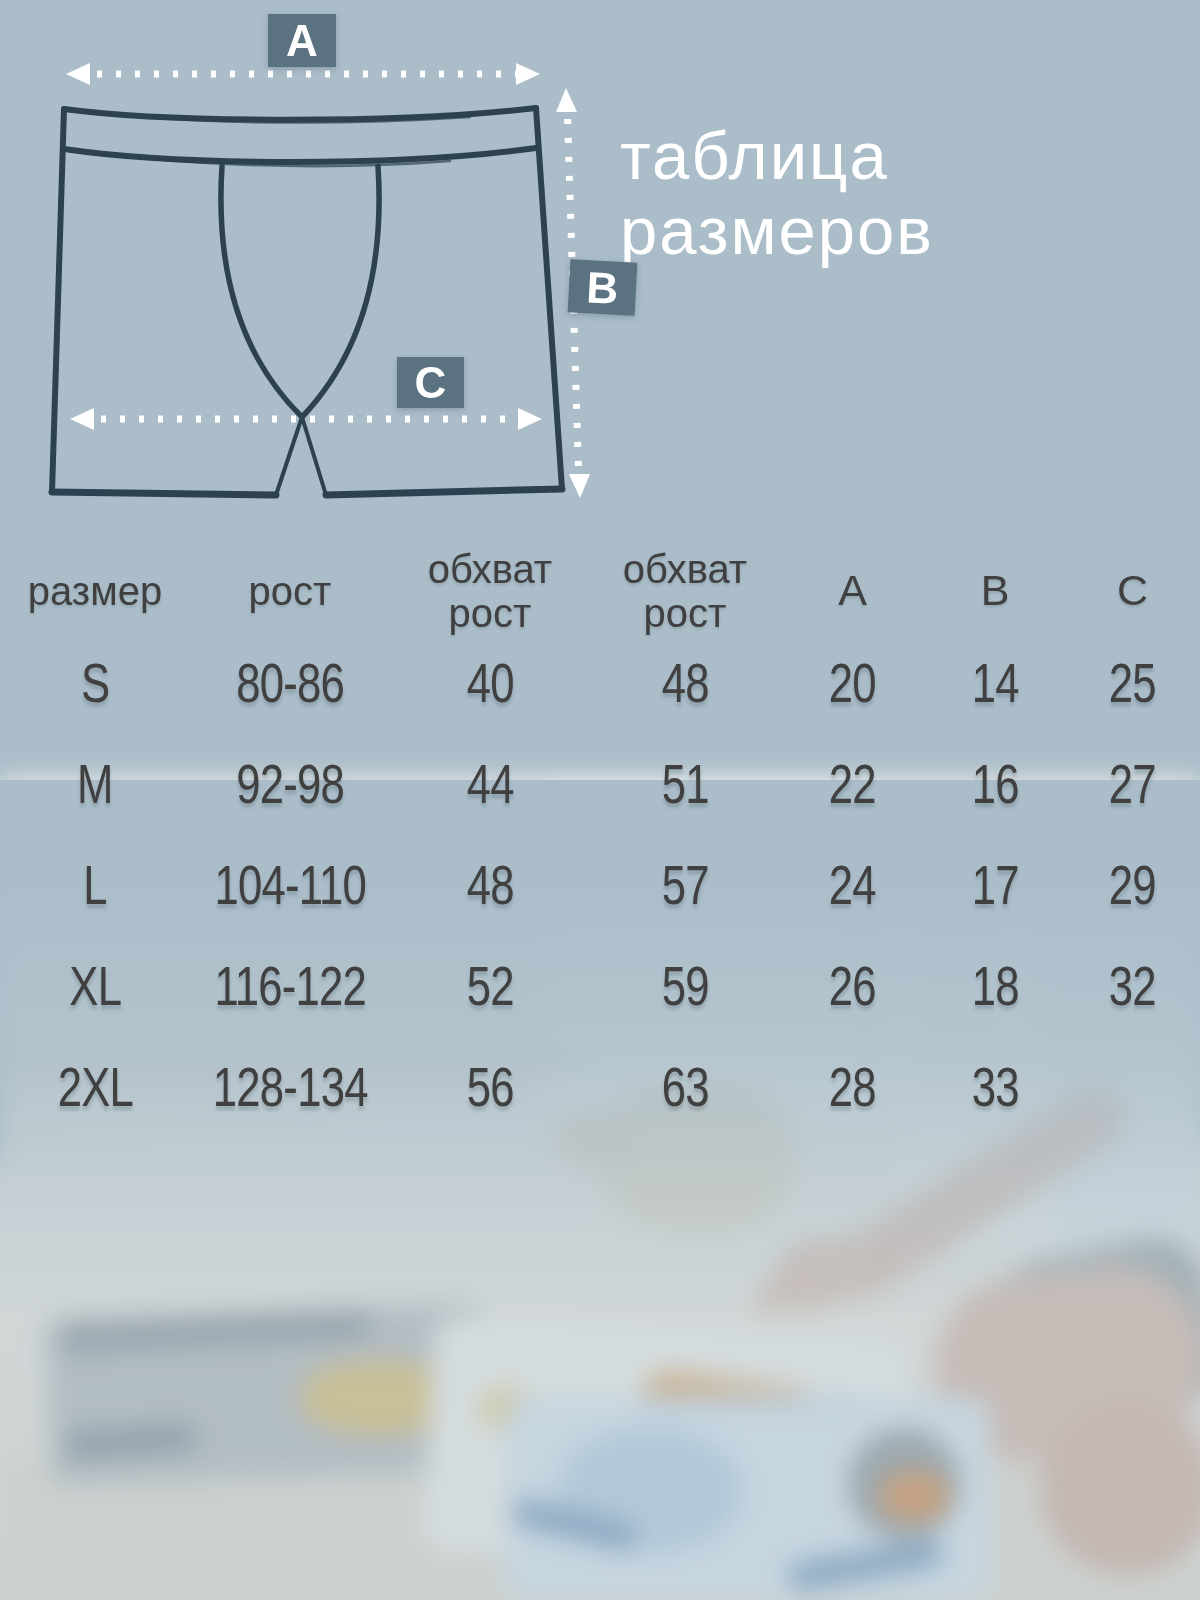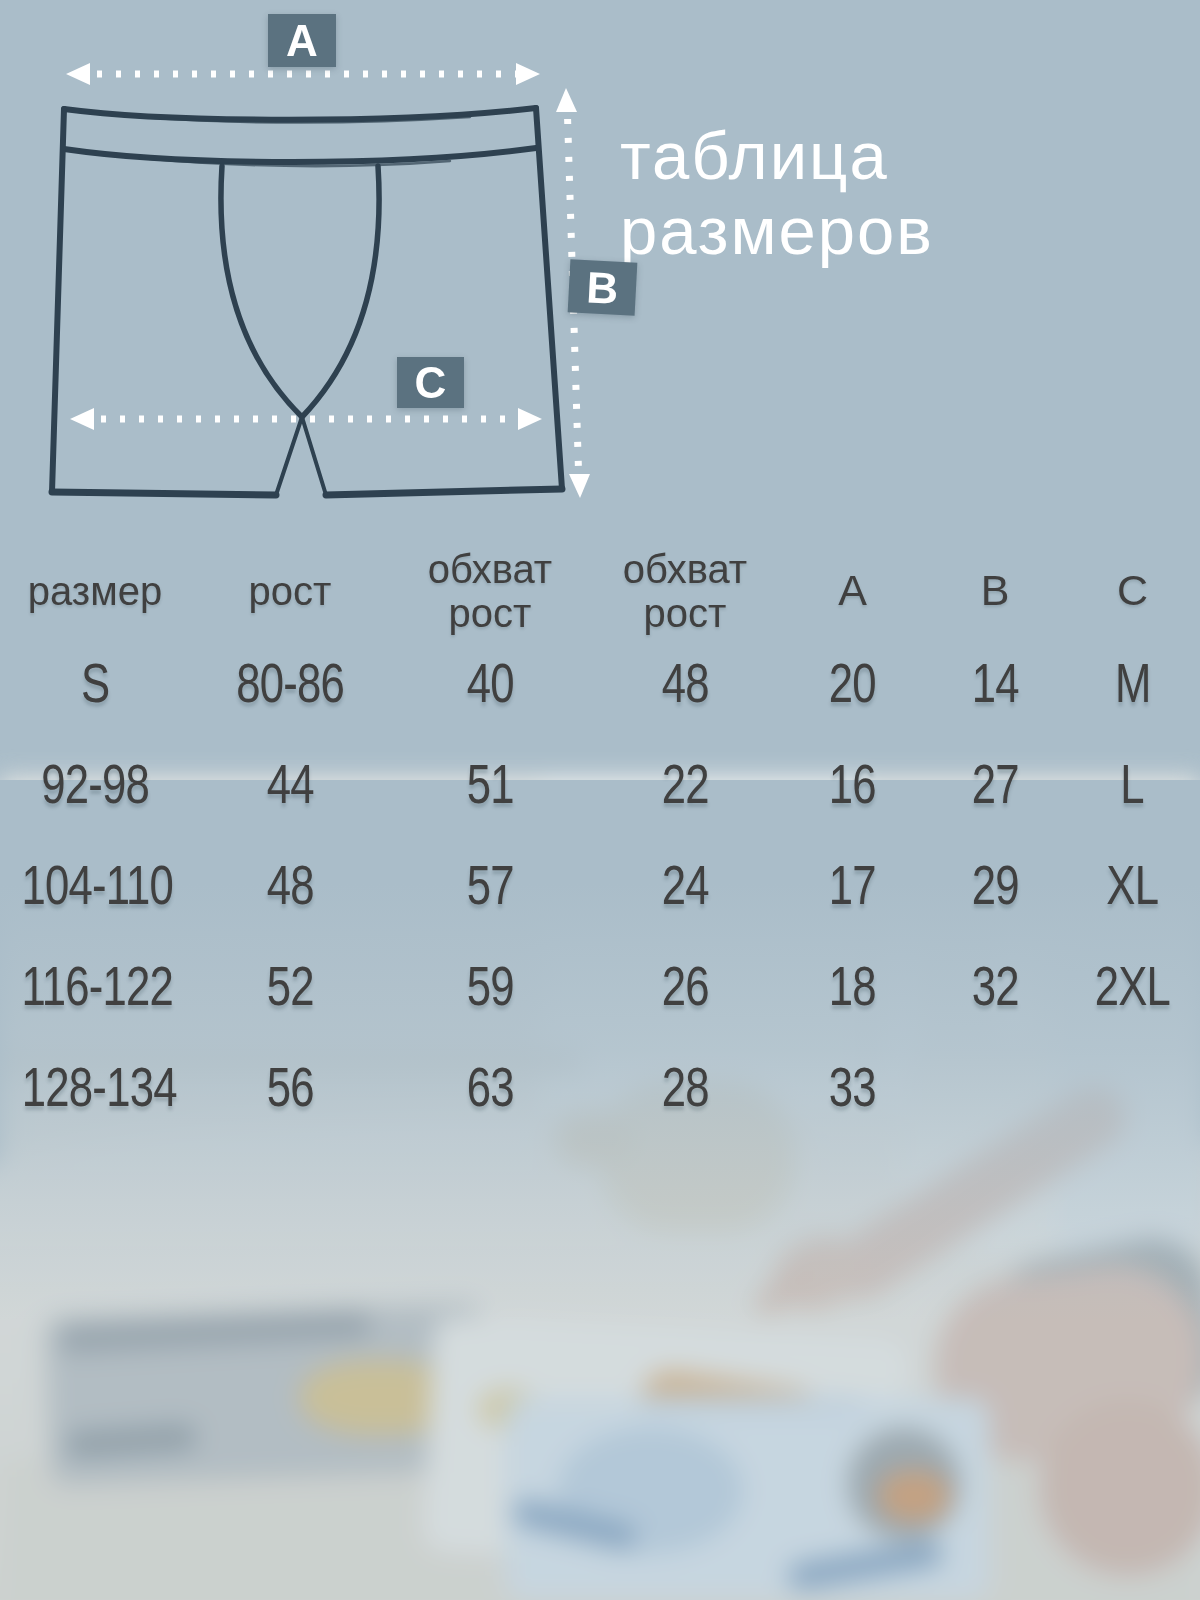--- a/index.html
+++ b/index.html
@@ -193,20 +193,21 @@
   </div>
 
   <div class="grid grid-body">
 
     <div class="cell"><span class="cond">S</span></div>
     <div class="cell"><span class="cond">80-86</span></div>
     <div class="cell"><span class="cond">40</span></div>
     <div class="cell"><span class="cond">48</span></div>
     <div class="cell"><span class="cond">20</span></div>
     <div class="cell"><span class="cond">14</span></div>
+    <div class="cell"><span class="cond">25</span></div>
 
     <div class="cell"><span class="cond">M</span></div>
     <div class="cell"><span class="cond">92-98</span></div>
     <div class="cell"><span class="cond">44</span></div>
     <div class="cell"><span class="cond">51</span></div>
     <div class="cell"><span class="cond">22</span></div>
     <div class="cell"><span class="cond">16</span></div>
     <div class="cell"><span class="cond">27</span></div>
 
     <div class="cell"><span class="cond">L</span></div>

